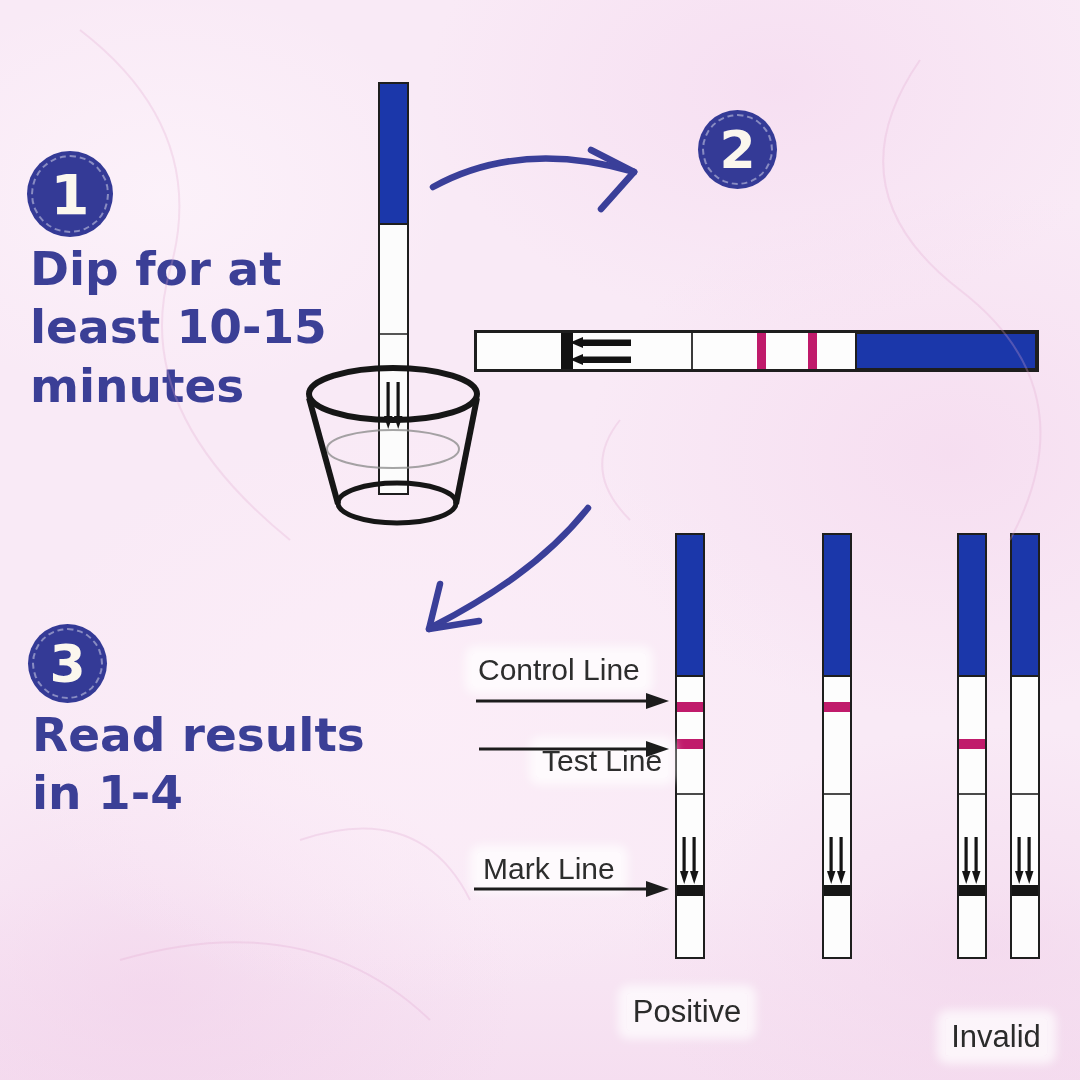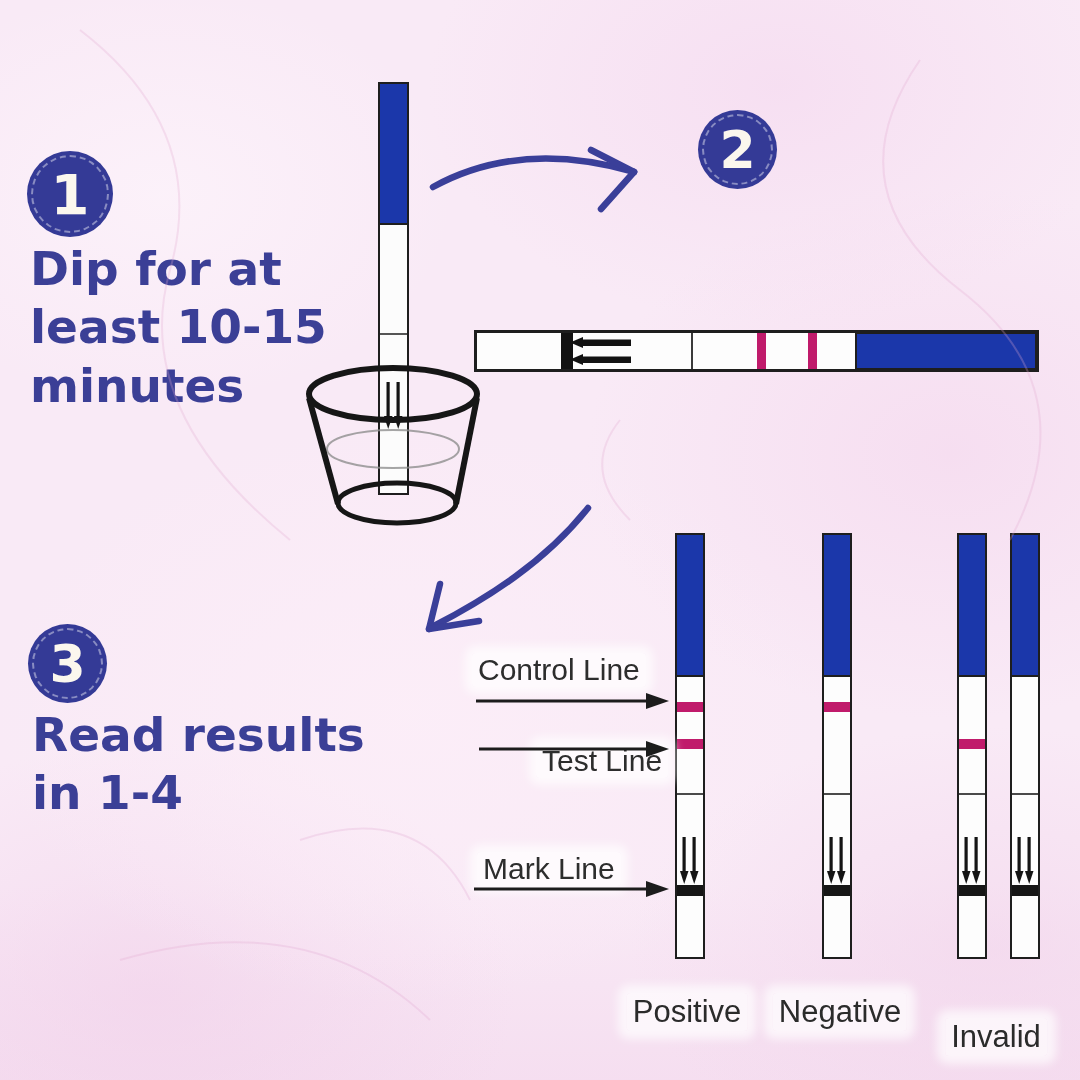--- a/index.html
+++ b/index.html
@@ -196,21 +196,20 @@
         </svg>
         <div class="rs-bar"></div>
       </div>
     </div>
 
   <div class="linelabel ll-control">Control Line</div>
   <div class="linelabel ll-test">Test Line</div>
   <div class="linelabel ll-mark">Mark Line</div>
 
   <div class="resultlabel rl-positive">Positive</div>
-  <div class="resultlabel rl-negative">Negative</div>
   <div class="resultlabel rl-invalid">Invalid</div>
 
   <svg class="overlay" viewBox="0 0 1080 1080">
     <g stroke="#e1a8d2" stroke-width="2" fill="none" opacity="0.28">
       <path d="M80,30 Q210,130 170,270 T290,540"></path>
       <path d="M920,60 Q830,190 960,290 T1010,540"></path>
       <path d="M120,960 Q310,905 430,1020"></path>
       <path d="M620,420 Q580,470 630,520"></path>
       <path d="M300,840 Q420,800 470,900"></path>
     </g>

